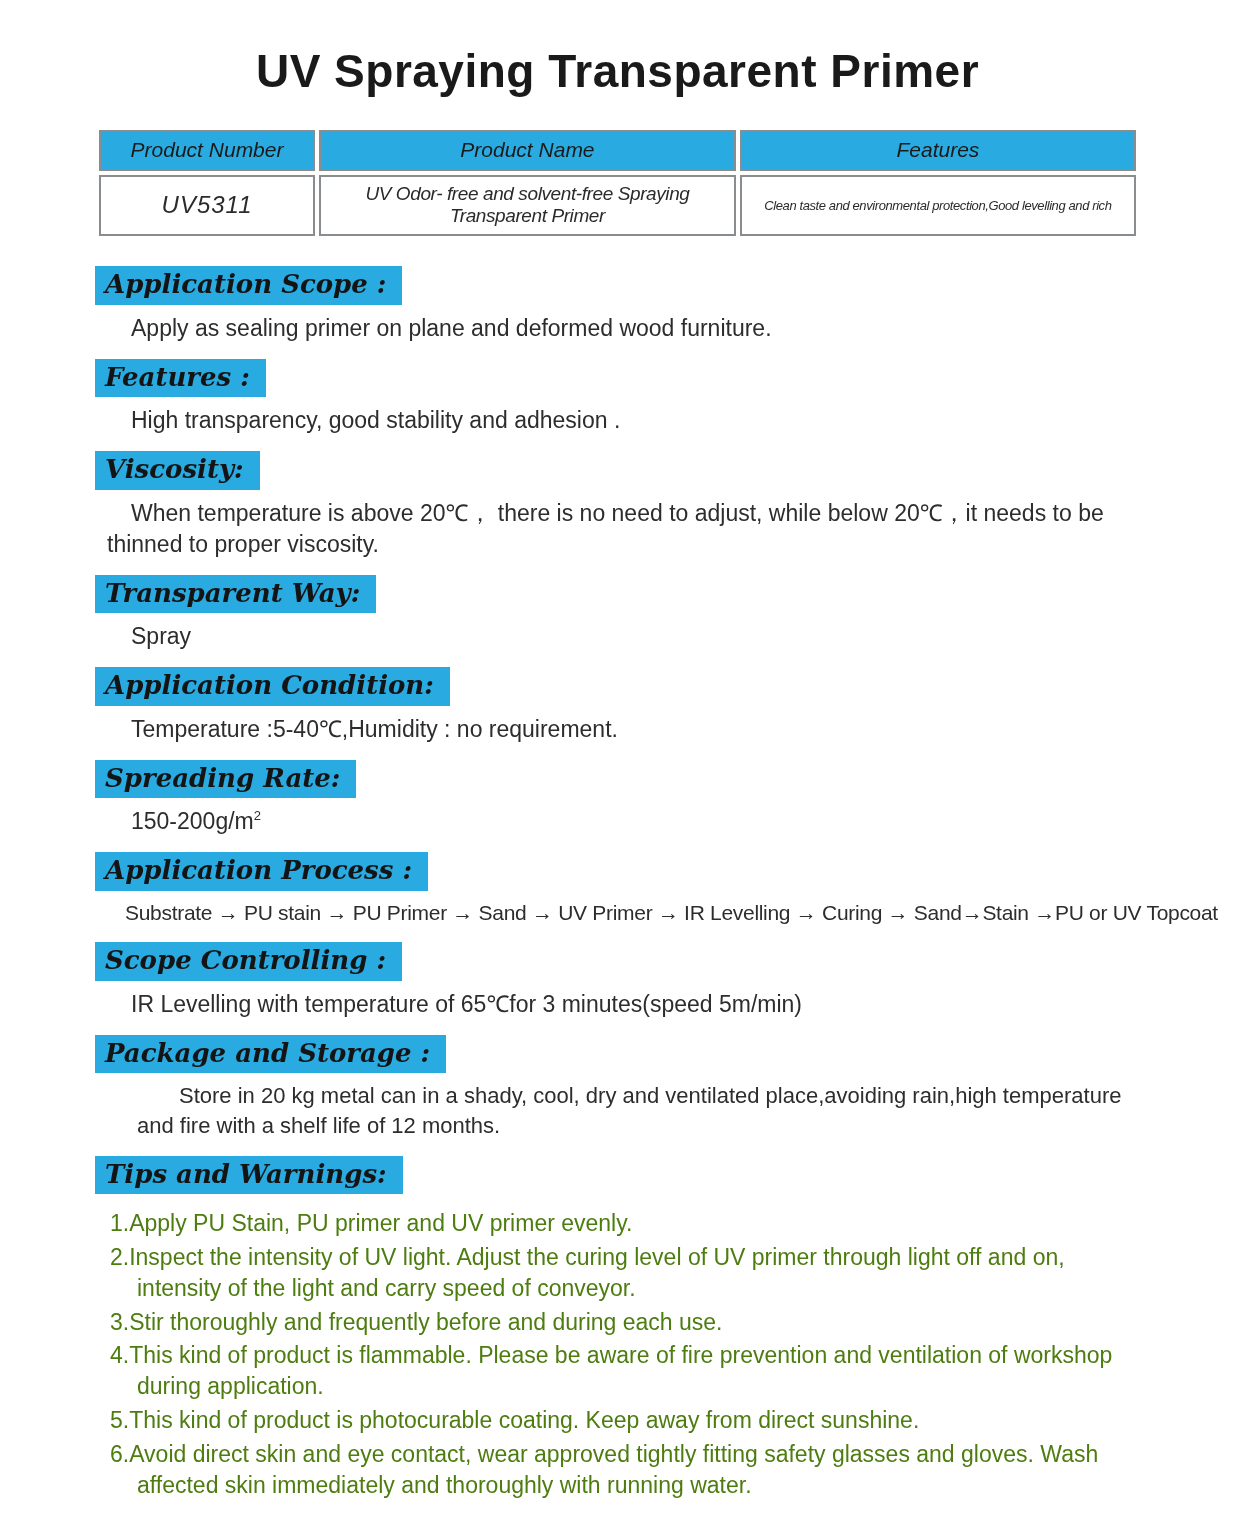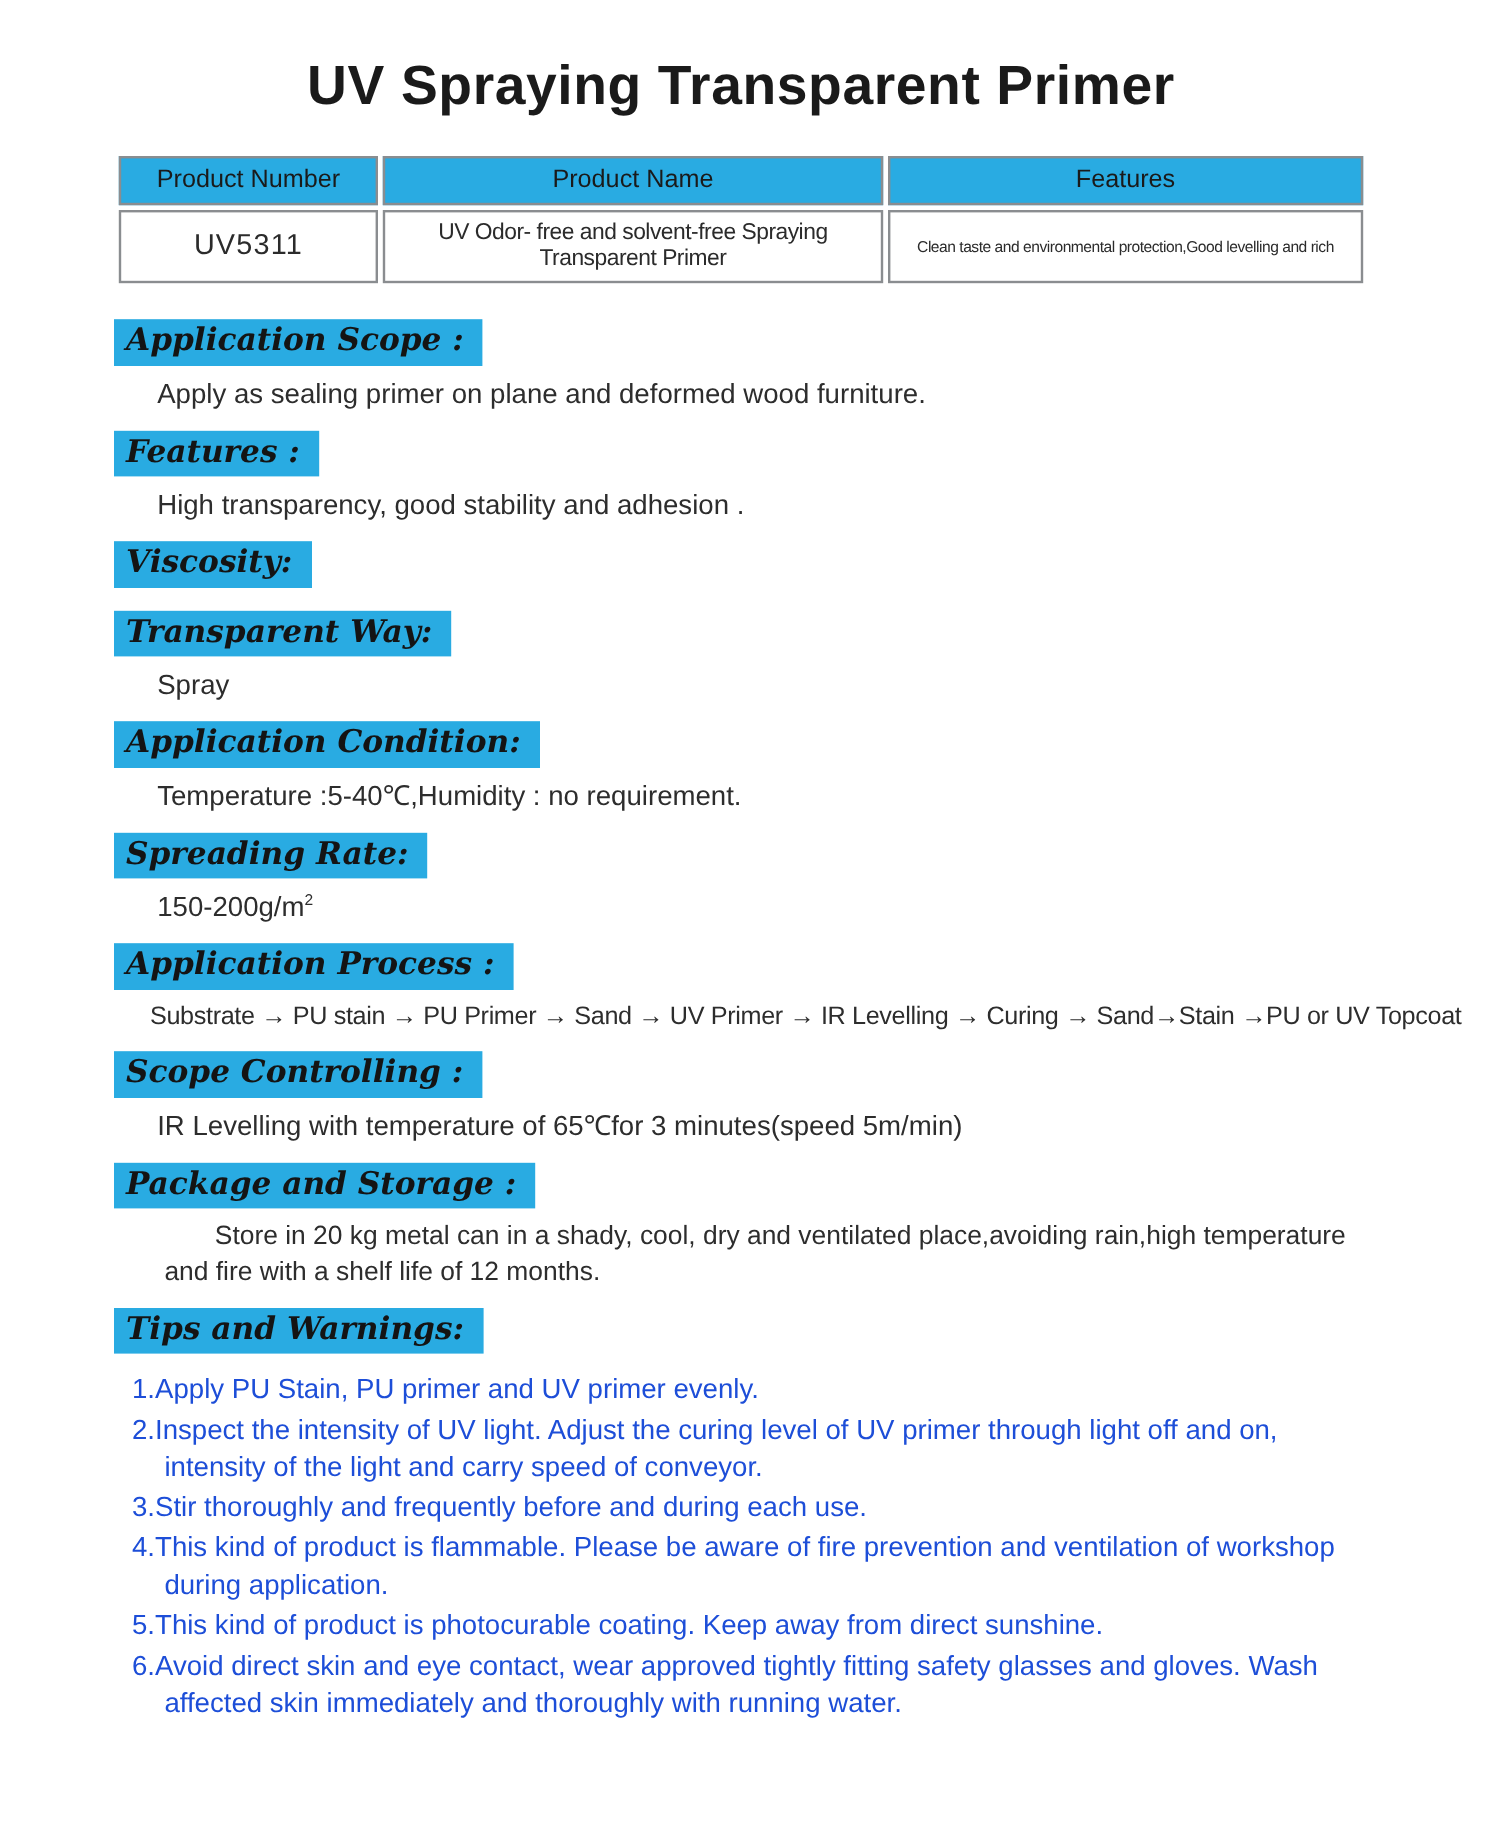--- a/index.html
+++ b/index.html
@@ -31,20 +31,21 @@
     font-family: "DejaVu Sans", sans-serif;
   }
 
   
   table.product {
     width: 100%;
     border-collapse: separate;
     border-spacing: 4px;
     margin-top: 28px;
     table-layout: fixed;
+    font-style: italic;
   }
   table.product th, table.product td {
     border: 2px solid #8a8d90;
     text-align: center;
     vertical-align: middle;
   }
   table.product th {
     background: #29abe2;
     font-weight: 400;
     font-size: 21px;
@@ -93,21 +94,21 @@
     padding-left: 42px;
     text-indent: 42px;
   }
   sup.sr-sup { font-size: 13px; }
 
   
   .tips-list { margin-top: 10px; }
   .tip {
     font-size: 23px;
     line-height: 1.34;
-    color: #1d4ed8;
+    color: #4d7c0f;
     padding-left: 42px;
     text-indent: -27px;
     margin: 3px 0;
   }
 </style>
 </head>
 <body>
 
 <div class="page">
 
@@ -142,20 +143,21 @@
       <p class="sec-body">Apply as sealing primer on plane and deformed wood furniture.</p>
     </div>
 
     <div class="sec">
       <div class="sec-head">Features :</div>
       <p class="sec-body">High transparency, good stability and adhesion .</p>
     </div>
 
     <div class="sec">
       <div class="sec-head">Viscosity:</div>
+      <p class="sec-body">When temperature is above 20℃， there is no need to adjust, while below 20℃，it needs to be thinned to proper viscosity.</p>
     </div>
 
     <div class="sec">
       <div class="sec-head">Transparent Way:</div>
       <p class="sec-body">Spray</p>
     </div>
 
     <div class="sec">
       <div class="sec-head">Application Condition:</div>
       <p class="sec-body">Temperature :5-40℃,Humidity : no requirement.</p>

